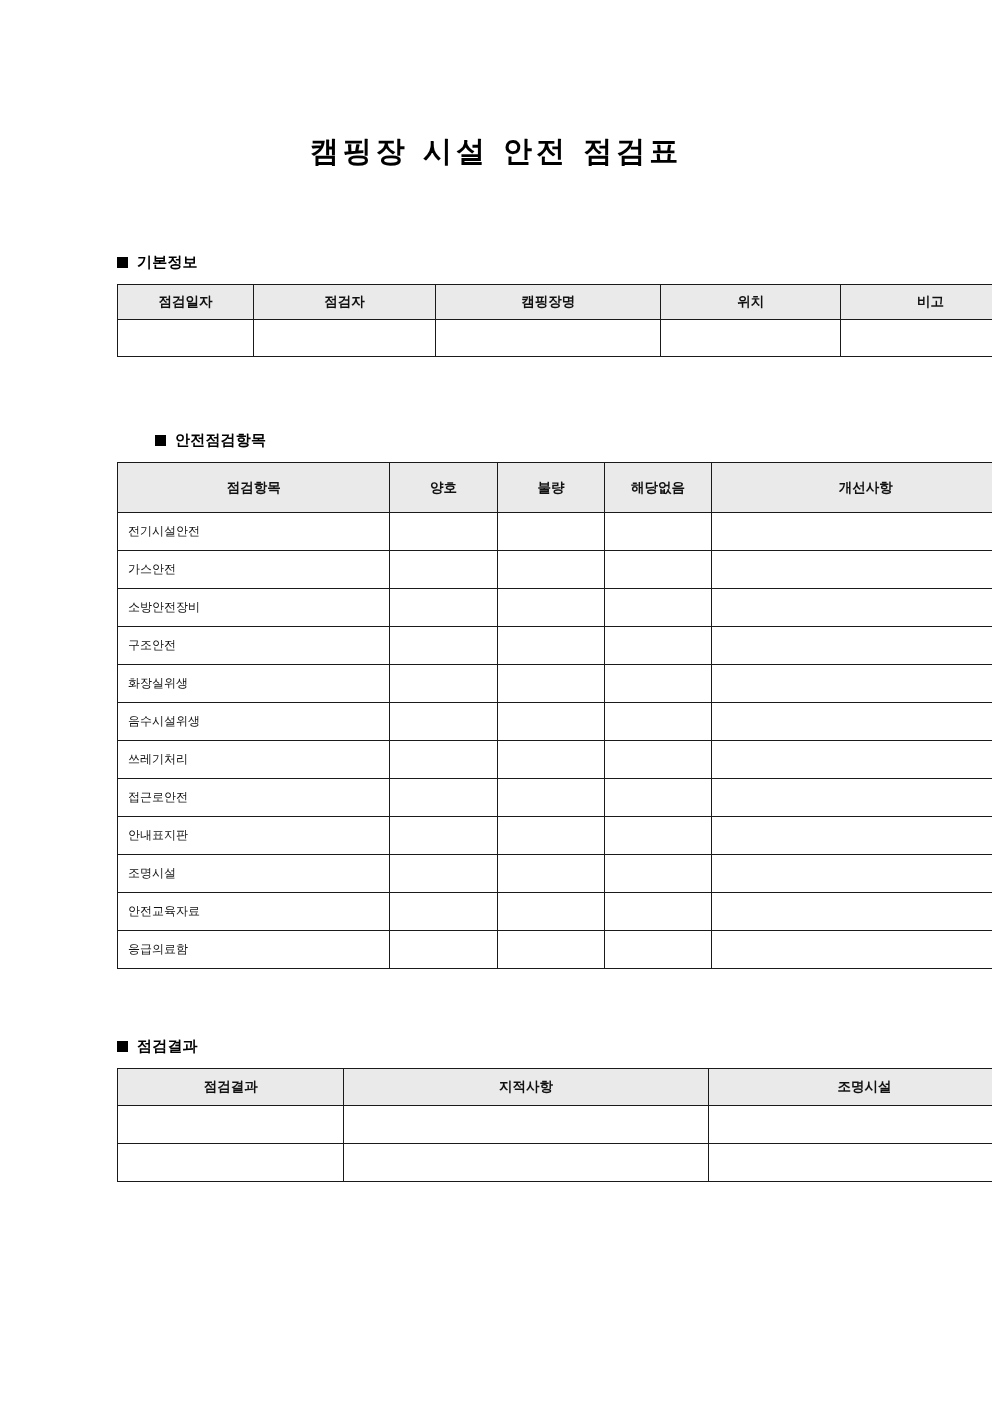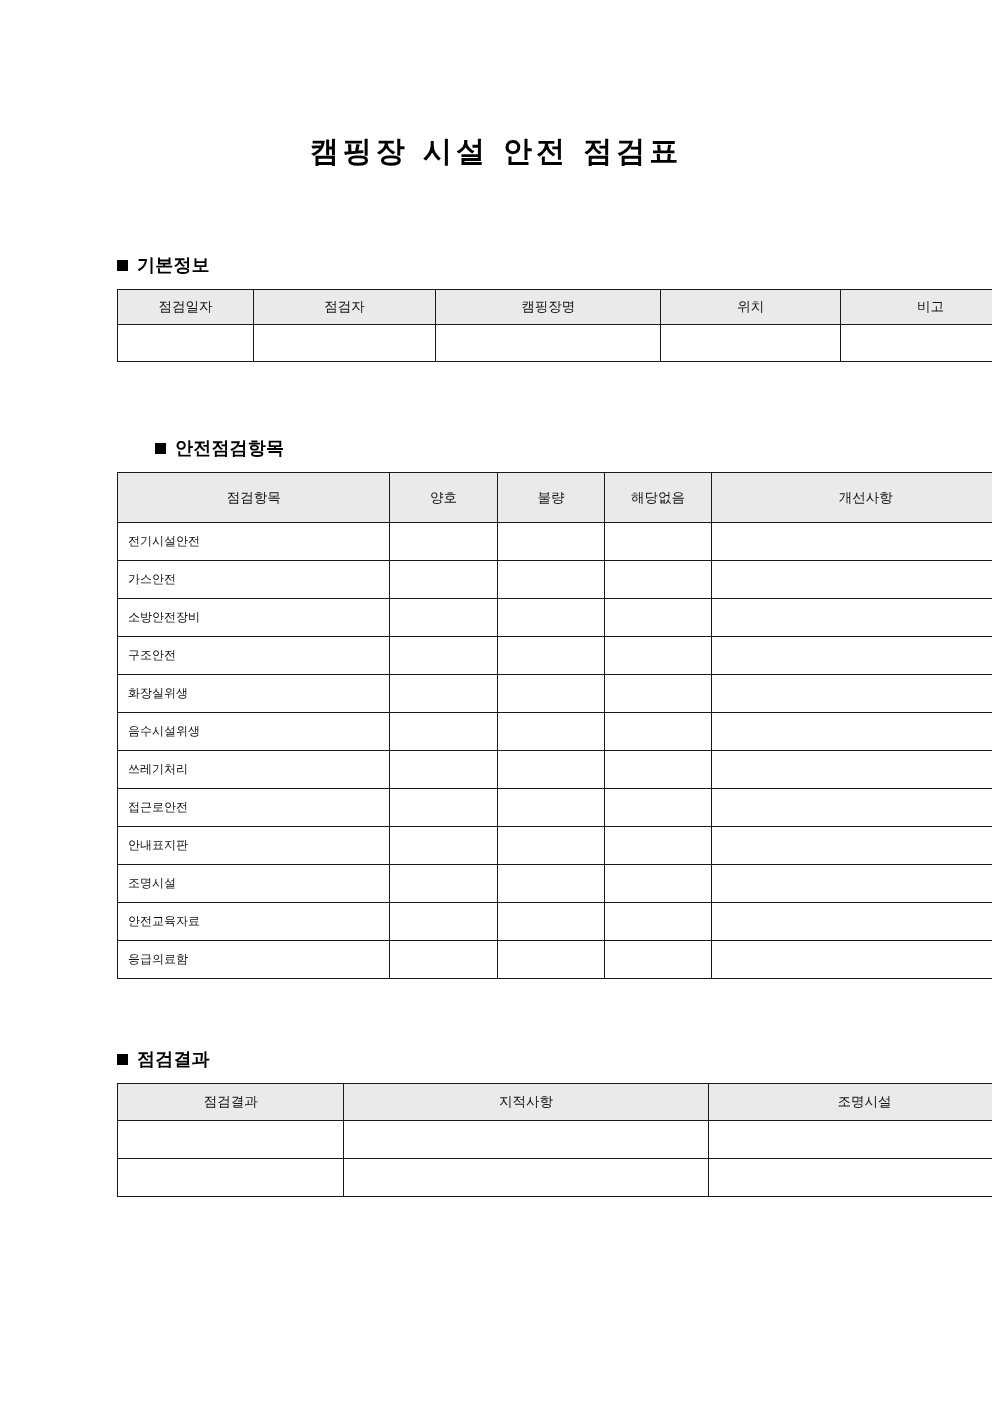--- a/index.html
+++ b/index.html
@@ -31,21 +31,21 @@
     font-weight: bold;
     letter-spacing: 4px;
     margin: 0;
     padding-top: 133px;
     line-height: 1.25;
     color: #000000;
   }
 
   
   .section-heading {
-    font-size: 18px;
+    font-size: 15px;
     font-weight: bold;
     color: #000;
     display: flex;
     align-items: center;
     gap: 9px;
     letter-spacing: 0.2px;
   }
   .section-heading .bullet {
     width: 11px;
     height: 11px;
@@ -71,21 +71,21 @@
     border: 1px solid #1a1a1a;
     font-size: 13.5px;
     font-weight: normal;
     color: #111;
     padding: 0 8px;
   }
   table.form-table th {
     background: #eaeaea;
     text-align: center;
     height: 35px;
-    font-weight: normal;
+    font-weight: bold;
   }
   table.form-table td {
     background: #ffffff;
     height: 38px;
   }
   table.form-table td.blank { }
 
   
   #basic-info-table td { height: 37px; }
 

